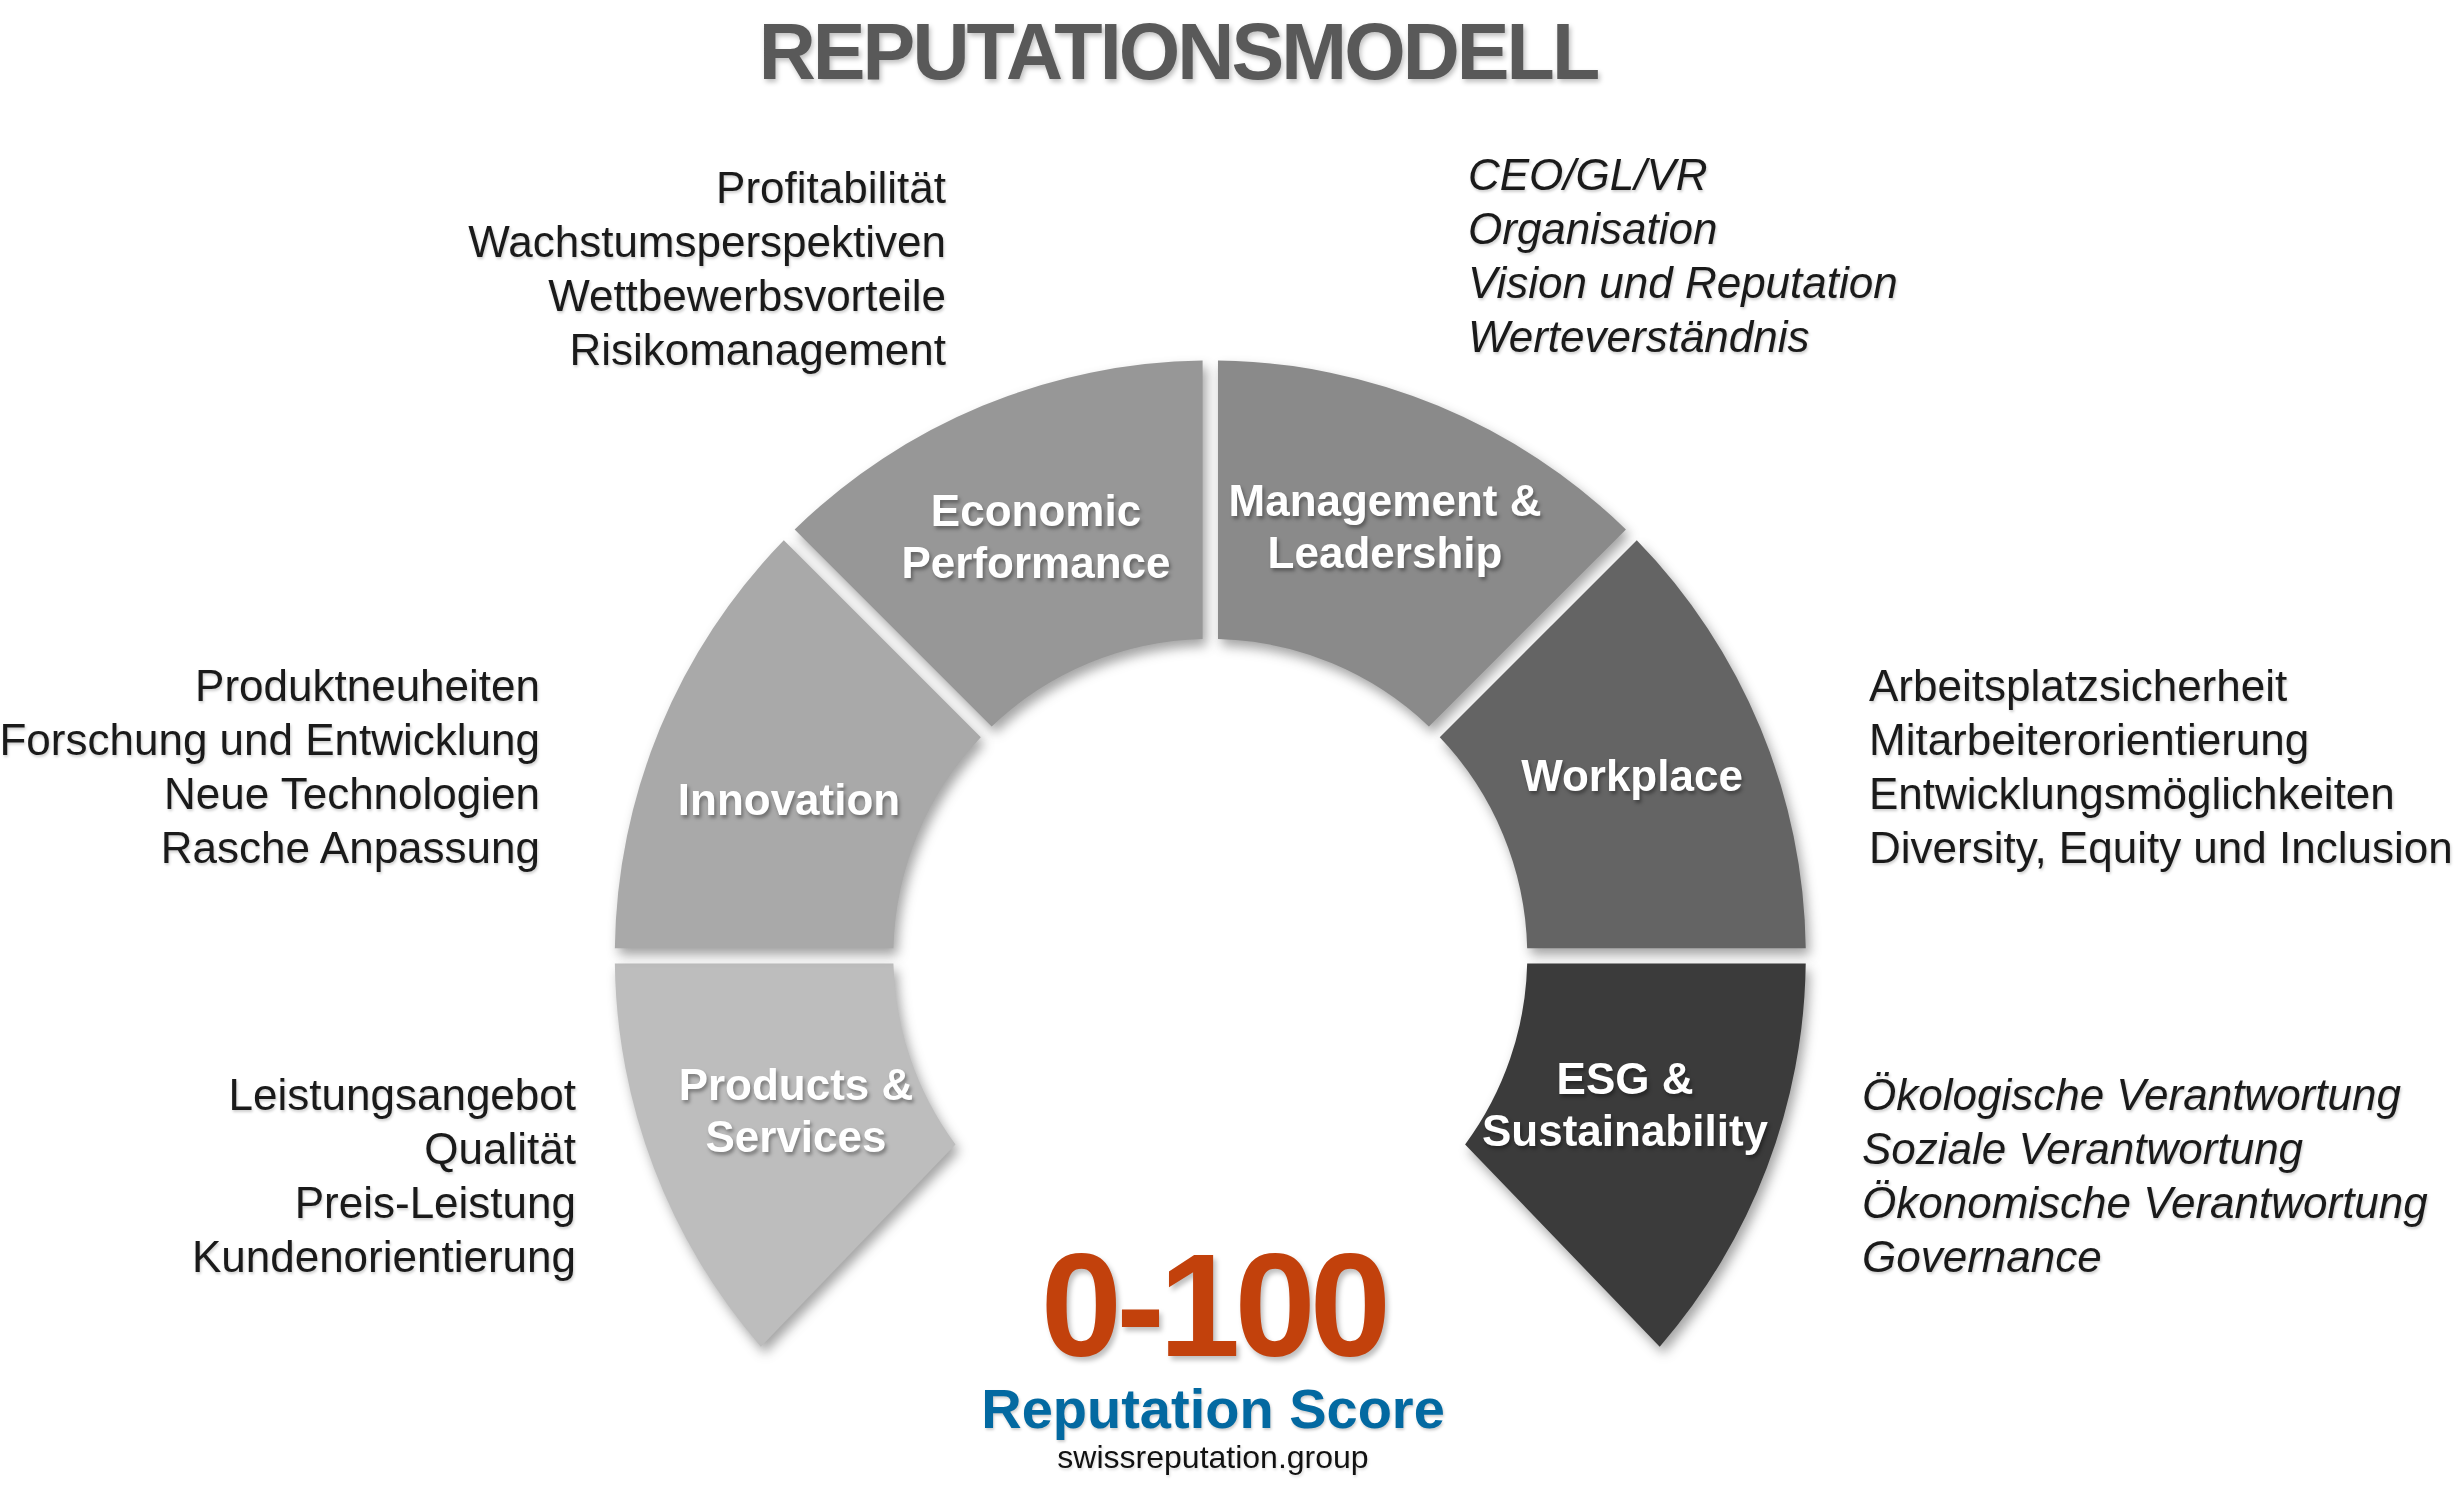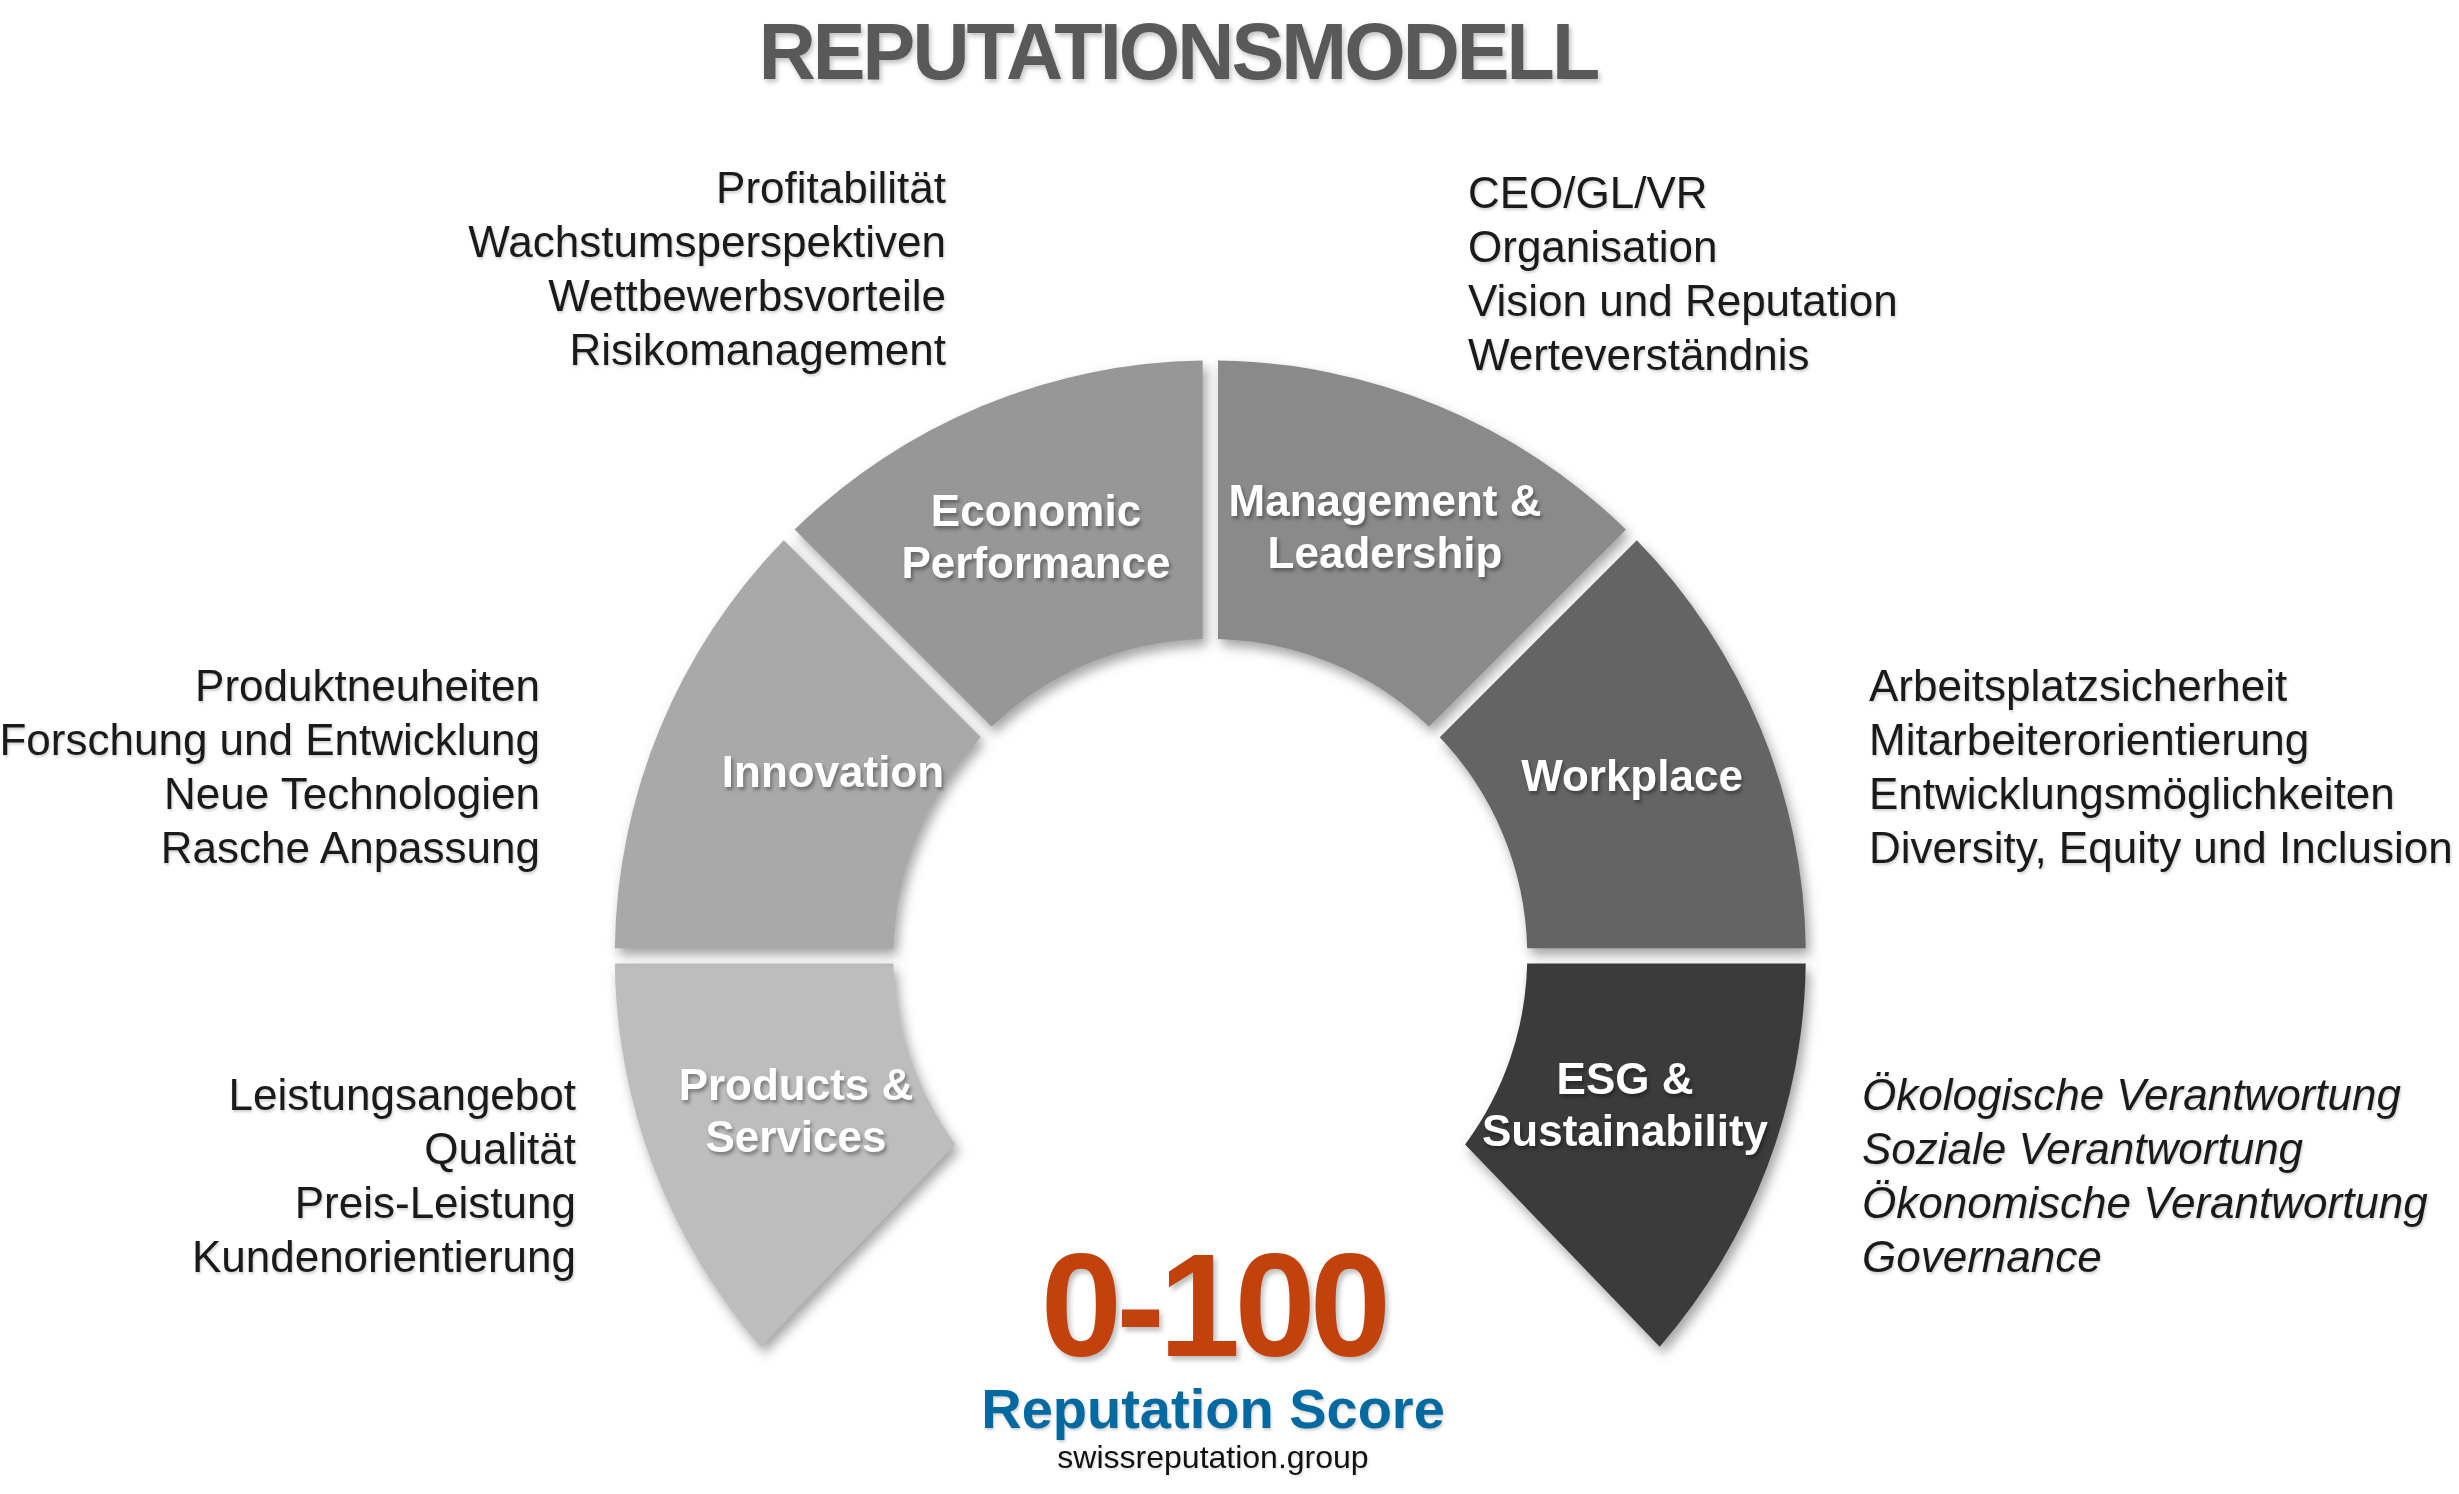--- a/index.html
+++ b/index.html
@@ -46,21 +46,21 @@
     position: absolute;
     font-size: 44px;
     line-height: 54px;
     color: #1a1a1a;
     text-shadow: 1px 1.9px 2.9px rgba(0,0,0,0.2);
     white-space: nowrap;
   }
   .factor-block.align-right { text-align: right; }
   .factor-block.align-left  { text-align: left; }
   #factors-top-left     { right: 1513px; top: 161px; }
-  #factors-top-right    { left: 1468px;  top: 166px; }
+  #factors-top-right    { left: 1468px;  top: 148px; font-style: italic; }
   #factors-mid-left     { right: 1919px; top: 659px; }
   #factors-mid-right    { left: 1869px;  top: 659px; }
   #factors-bottom-left  { right: 1883px; top: 1068px; }
   #factors-bottom-right { left: 1862px;  top: 1068px; font-style: italic; }
   #center-value {
     position: absolute;
     left: 1213px;
     top: 1222px;
     transform: translateX(-50%);
     font-size: 146px;
@@ -150,21 +150,21 @@
     <div>Ökonomische Verantwortung</div>
     <div>Governance</div>
   </div>
 
   <div id="center-value">0-100</div>
   <div id="center-label">Reputation Score</div>
   <div id="center-source">swissreputation.group</div>
 
 <div class="segment-label" style="left: 796px; top: 1111px;">Products &amp;
 Services</div>
-    <div class="segment-label" style="left: 789px; top: 772px; margin-left: 44px;">Innovation</div>
+    <div class="segment-label" style="left: 789px; top: 800px;">Innovation</div>
     <div class="segment-label" style="left: 1036px; top: 537px;">Economic
 Performance</div>
     <div class="segment-label" style="left: 1385px; top: 527px;">Management &amp;
 Leadership</div>
     <div class="segment-label" style="left: 1632px; top: 776px;">Workplace</div>
     <div class="segment-label" style="left: 1625px; top: 1105px;">ESG &amp;
 Sustainability</div>
   </div>
 
 

